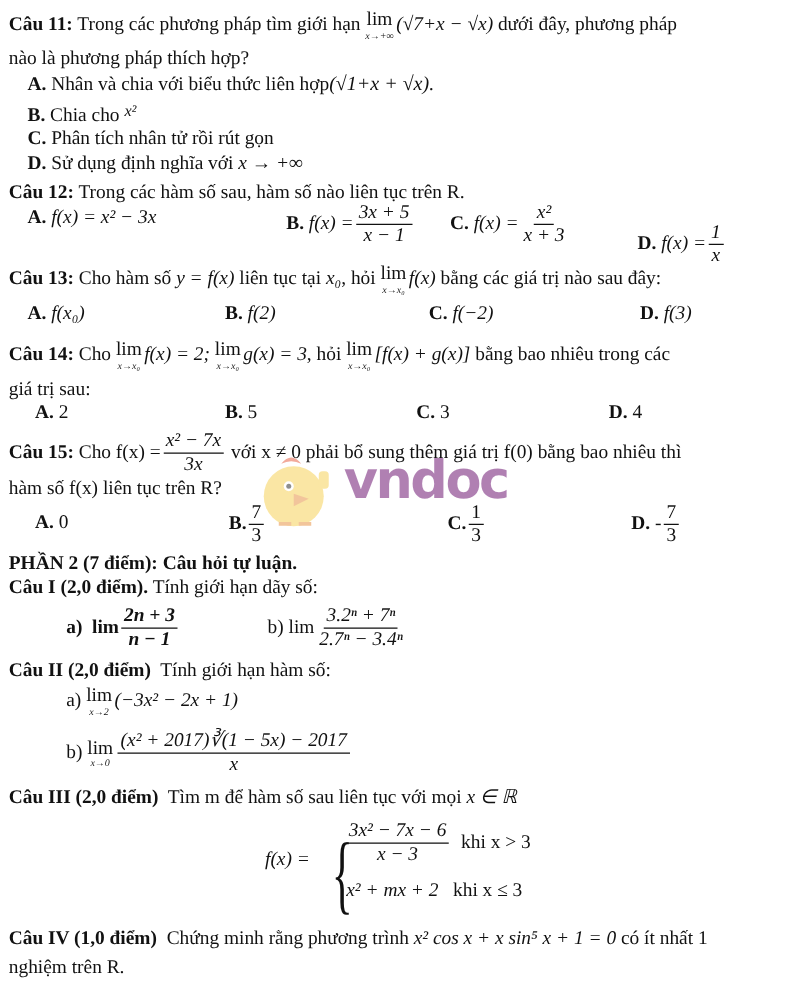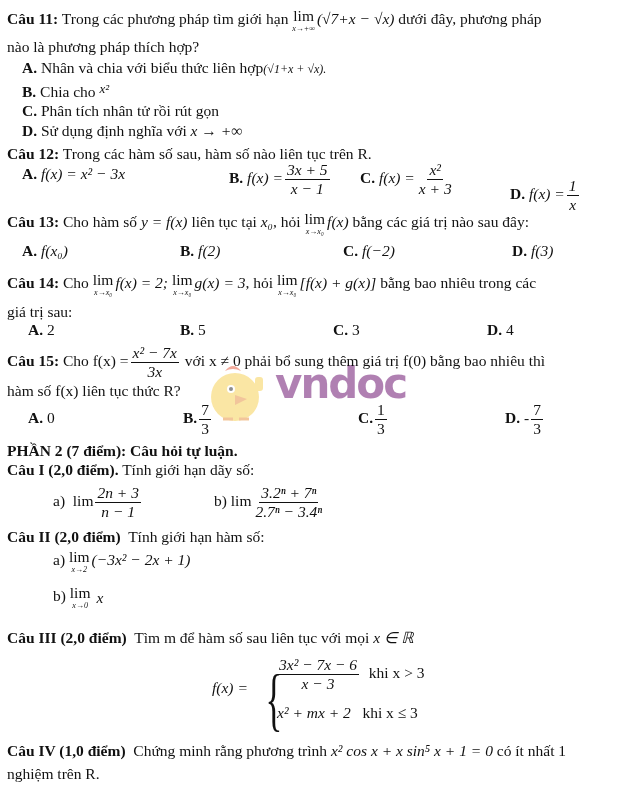--- a/index.html
+++ b/index.html
@@ -40,21 +40,21 @@
   <b>Câu 11:</b>
   <span>Trong các phương pháp tìm giới hạn</span>
   <span class="lim">
       <span class="w">lim</span>
       <span class="sub">x→+∞</span>
     </span><span class="m">(√7+x − √x)</span>
   <span>dưới đây, phương pháp</span>
 </div>
 <div class="ln" style="left:7px;top:39px;">nào là phương pháp thích hợp?</div>
 <div class="ln" style="left:22px;top:60px;">
-  <b>A.</b> <span>Nhân và chia với biểu thức liên hợp</span><span class="m" style="font-size:12px">(√1+x + √x).</span>
+  <b>A.</b> <span>Nhân và chia với biểu thức liên hợp</span><span class="m" style="font-size:16px">(√1+x + √x).</span>
 </div>
 <div class="ln" style="left:22px;top:82px;">
   <b>B.</b> <span>Chia cho</span> <span class="m" style="font-size:13px;vertical-align:4px">x²</span>
 </div>
 <div class="ln" style="left:22px;top:103px;">
   <b>C.</b> <span>Phân tích nhân tử rồi rút gọn</span>
 </div>
 <div class="ln" style="left:22px;top:123px;">
   <b>D.</b> <span>Sử dụng định nghĩa với</span> <span class="m">x → +∞</span>
 </div>
@@ -117,40 +117,40 @@
 <div class="ln" style="left:333px;top:322px;"><b>C.</b> <span>3</span></div>
 <div class="ln" style="left:487px;top:322px;"><b>D.</b> <span>4</span></div>
 
 <div class="ln" style="left:7px;top:345px;">
   <b>Câu 15:</b> <span>Cho f(x) =</span><span class="frac m">
       <span class="num">x² − 7x</span>
       <span class="den">3x</span>
     </span>
   <span>với x ≠ 0 phải bổ sung thêm giá trị f(0) bằng bao nhiêu thì</span>
 </div>
-<div class="ln" style="left:7px;top:383px;">hàm số f(x) liên tục thức R?</div>
+<div class="ln" style="left:7px;top:383px;">hàm số f(x) liên tục trên R?</div>
 <div class="ln" style="left:28px;top:410px;"><b>A.</b> <span>0</span></div>
 <div class="ln" style="left:183px;top:402px;"><b>B.</b><span class="frac">
       <span class="num">7</span>
       <span class="den">3</span>
     </span></div>
 <div class="ln" style="left:358px;top:402px;"><b>C.</b><span class="frac">
       <span class="num">1</span>
       <span class="den">3</span>
     </span></div>
 <div class="ln" style="left:505px;top:402px;"><b>D.</b> <span>-</span><span class="frac">
       <span class="num">7</span>
       <span class="den">3</span>
     </span></div>
 
 <div class="ln" style="left:7px;top:443px;font-weight:bold;">PHẦN 2 (7 điểm): Câu hỏi tự luận.</div>
 <div class="ln" style="left:7px;top:462px;">
   <b>Câu I (2,0 điểm).</b> <span>Tính giới hạn dãy số:</span>
 </div>
-<div class="ln" style="left:53px;top:485px;">
+<div class="ln" style="left:53px;top:485px;font-weight:bold;">
   <span>a)</span>&nbsp; <span>lim</span><span class="frac m">
       <span class="num">2n + 3</span>
       <span class="den">n − 1</span>
     </span>
 </div>
 <div class="ln" style="left:214px;top:485px;">
   <span>b)</span> <span>lim</span><span class="frac m">
       <span class="num">3.2ⁿ + 7ⁿ</span>
       <span class="den">2.7ⁿ − 3.4ⁿ</span>
     </span>
@@ -162,20 +162,21 @@
   <span>a)</span> <span class="lim">
       <span class="w">lim</span>
       <span class="sub">x→2</span>
     </span><span class="m">(−3x² − 2x + 1)</span>
 </div>
 <div class="ln" style="left:53px;top:585px;">
   <span>b)</span> <span class="lim">
       <span class="w">lim</span>
       <span class="sub">x→0</span>
     </span><span class="frac m">
+      <span class="num">(x² + 2017)∛(1 − 5x) − 2017</span>
       <span class="den">x</span>
     </span>
 </div>
 
 <div class="ln" style="left:7px;top:630px;">
   <b>Câu III (2,0 điểm)</b>&nbsp; <span>Tìm m để hàm số sau liên tục với mọi</span> <span class="m">x ∈ ℝ</span>
 </div>
 <div class="ln m" style="left:212px;top:680px;">f(x) =</div>
 <div class="brace">{</div>
 <div class="ln" style="left:275px;top:657px;">

